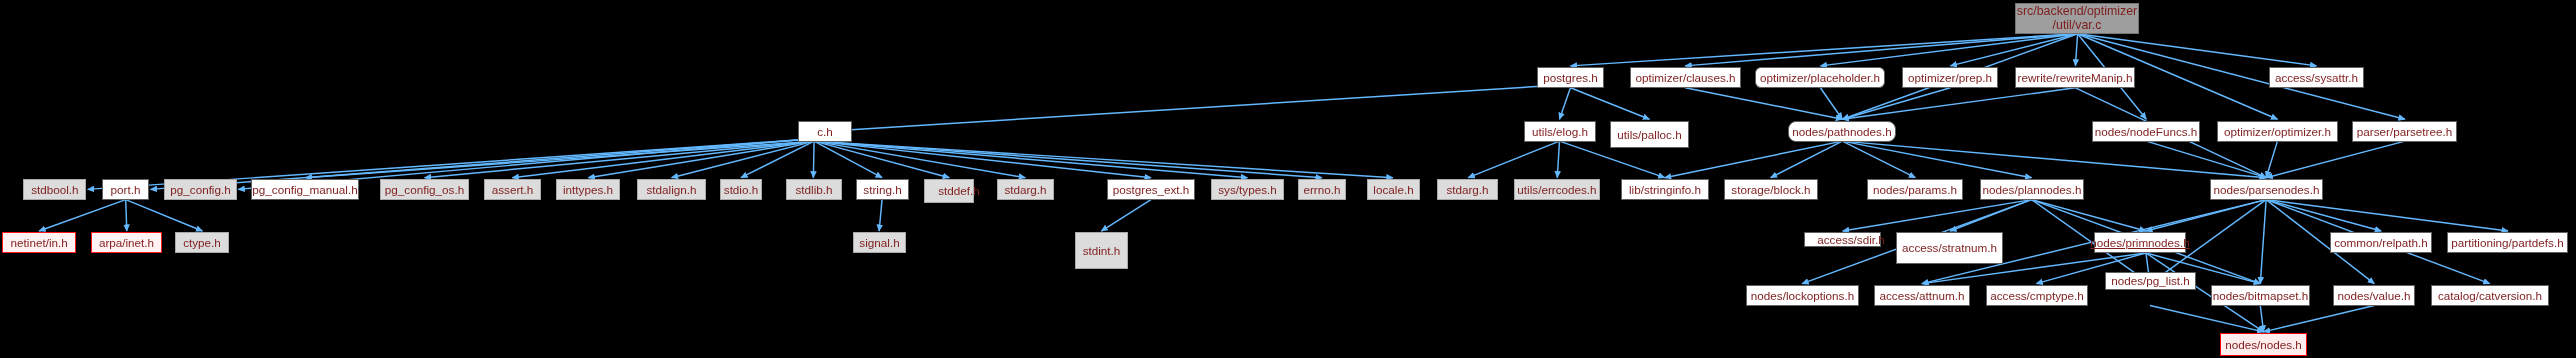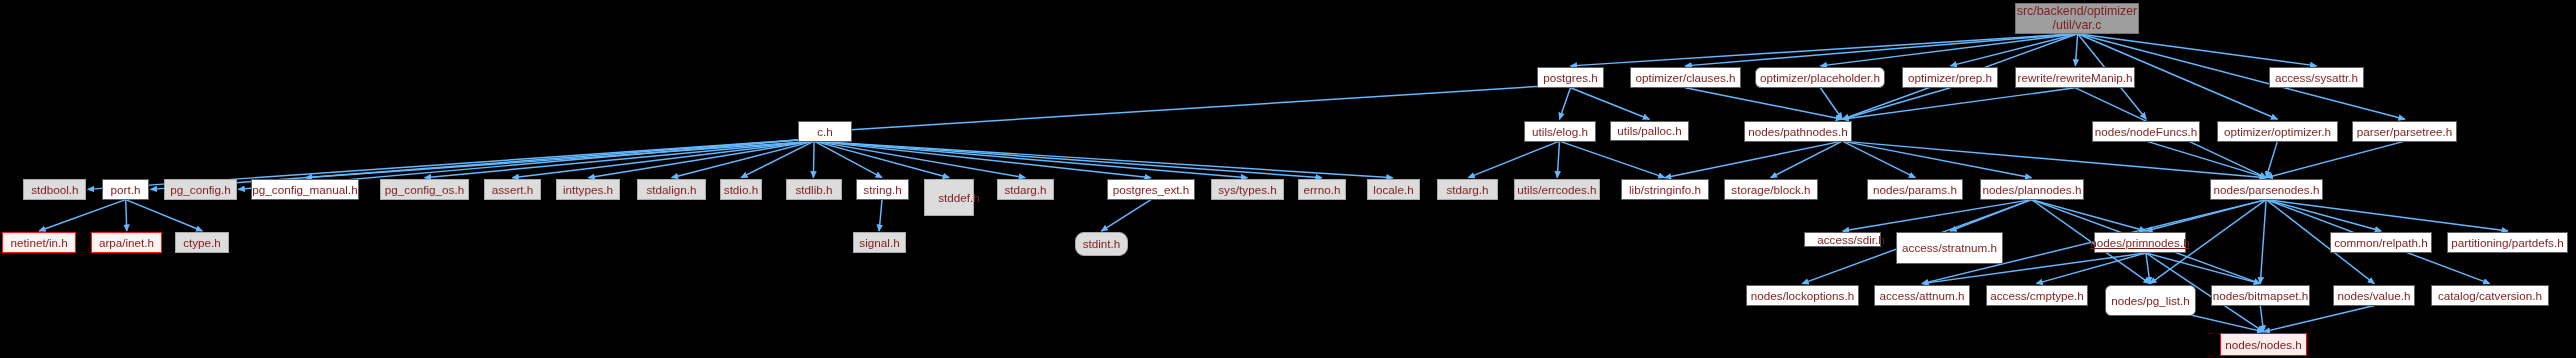--- a/index.html
+++ b/index.html
@@ -105,62 +105,62 @@
       <div class="node style-root" style="left: 2015px; top: 2.9px; width: 124px; height: 31px;">src/backend/optimizer
 /util/var.c</div>
       <div class="node style-white" style="left: 1537px; top: 67px; width: 67px; height: 20.5px;">postgres.h</div>
       <div class="node style-white" style="left: 1630px; top: 67px; width: 111px; height: 20.5px;">optimizer/clauses.h</div>
       <div class="node style-white" style="left: 1755px; top: 67px; width: 130px; height: 20.5px; border-radius: 6px;">optimizer/placeholder.h</div>
       <div class="node style-white" style="left: 1902px; top: 67px; width: 96px; height: 20.5px;">optimizer/prep.h</div>
       <div class="node style-white" style="left: 2015px; top: 67px; width: 120px; height: 20.5px;">rewrite/rewriteManip.h</div>
       <div class="node style-white" style="left: 2269px; top: 67px; width: 95px; height: 20.5px;">access/sysattr.h</div>
       <div class="node style-white" style="left: 798px; top: 121px; width: 54px; height: 20.5px;">c.h</div>
       <div class="node style-white" style="left: 1524px; top: 121px; width: 72px; height: 20.5px;">utils/elog.h</div>
-      <div class="node style-white" style="left: 1610px; top: 121px; width: 79px; height: 20px; text-align: center;">utils/palloc.h</div>
-      <div class="node style-white" style="left: 1744px; top: 121px; width: 108px; height: 20.5px;">nodes/pathnodes.h</div>
+      <div class="node style-white" style="left: 1610px; top: 121px; width: 79px; height: 27px; text-align: center;">utils/palloc.h</div>
+      <div class="node style-white" style="left: 1788px; top: 121px; width: 108px; height: 20.5px; border-radius: 8px;">nodes/pathnodes.h</div>
       <div class="node style-white" style="left: 2092px; top: 121px; width: 108px; height: 20.5px;">nodes/nodeFuncs.h</div>
       <div class="node style-white" style="left: 2217px; top: 121px; width: 121px; height: 20.5px;">optimizer/optimizer.h</div>
       <div class="node style-white" style="left: 2352px; top: 121px; width: 105px; height: 20.5px;">parser/parsetree.h</div>
       <div class="node style-gray" style="left: 23.4px; top: 179px; width: 63px; height: 20.5px;">stdbool.h</div>
       <div class="node style-white" style="left: 102px; top: 179px; width: 47px; height: 20.5px;">port.h</div>
       <div class="node style-gray" style="left: 164px; top: 179px; width: 73px; height: 20.5px;">pg_config.h</div>
       <div class="node style-white" style="left: 251px; top: 179px; width: 108px; height: 20.5px;">pg_config_manual.h</div>
       <div class="node style-gray" style="left: 380px; top: 179px; width: 89px; height: 20.5px;">pg_config_os.h</div>
       <div class="node style-gray" style="left: 484px; top: 179px; width: 57px; height: 20.5px;">assert.h</div>
       <div class="node style-gray" style="left: 556px; top: 179px; width: 64px; height: 20.5px;">inttypes.h</div>
       <div class="node style-gray" style="left: 637px; top: 179px; width: 69px; height: 20.5px;">stdalign.h</div>
       <div class="node style-gray" style="left: 720px; top: 179px; width: 42px; height: 20.5px;">stdio.h</div>
       <div class="node style-gray" style="left: 786px; top: 179px; width: 56px; height: 20.5px;">stdlib.h</div>
       <div class="node style-white" style="left: 856px; top: 179px; width: 53px; height: 20.5px;">string.h</div>
-      <div class="node style-gray" style="left: 924px; top: 179px; width: 50px; height: 37px; padding-left: 20px;">stddef.h</div>
+      <div class="node style-gray" style="left: 924px; top: 179px; width: 50px; height: 24px; padding-left: 20px;">stddef.h</div>
       <div class="node style-gray" style="left: 997px; top: 179px; width: 57px; height: 20.5px;">stdarg.h</div>
       <div class="node style-white" style="left: 1107px; top: 179px; width: 88px; height: 20.5px;">postgres_ext.h</div>
       <div class="node style-gray" style="left: 1211px; top: 179px; width: 73px; height: 20.5px;">sys/types.h</div>
       <div class="node style-gray" style="left: 1298px; top: 179px; width: 48px; height: 20.5px;">errno.h</div>
       <div class="node style-gray" style="left: 1367px; top: 179px; width: 53px; height: 20.5px;">locale.h</div>
       <div class="node style-gray" style="left: 1437px; top: 179px; width: 61px; height: 20.5px;">stdarg.h</div>
       <div class="node style-gray" style="left: 1514px; top: 179px; width: 86px; height: 20.5px;">utils/errcodes.h</div>
       <div class="node style-white" style="left: 1621px; top: 179px; width: 88px; height: 20.5px;">lib/stringinfo.h</div>
       <div class="node style-white" style="left: 1724px; top: 179px; width: 94px; height: 20.5px;">storage/block.h</div>
       <div class="node style-white" style="left: 1867px; top: 179px; width: 96px; height: 20.5px;">nodes/params.h</div>
       <div class="node style-white" style="left: 1980px; top: 179px; width: 104px; height: 20.5px;">nodes/plannodes.h</div>
       <div class="node style-white" style="left: 2210px; top: 179px; width: 113px; height: 20.5px;">nodes/parsenodes.h</div>
       <div class="node style-red" style="left: 2.2px; top: 232px; width: 74px; height: 20.5px;">netinet/in.h</div>
       <div class="node style-red" style="left: 91px; top: 232px; width: 71px; height: 20.5px;">arpa/inet.h</div>
       <div class="node style-gray" style="left: 175px; top: 232px; width: 54px; height: 20.5px;">ctype.h</div>
       <div class="node style-gray" style="left: 853px; top: 232px; width: 53px; height: 20.5px;">signal.h</div>
-      <div class="node style-gray" style="left: 1075px; top: 232px; width: 53px; height: 24px; border-radius: 9px;">stdint.h</div>
+      <div class="node style-gray" style="left: 1075px; top: 232px; width: 53px; height: 37px;">stdint.h</div>
       <div class="node style-white" style="left: 1804px; top: 232px; width: 77px; height: 15px; padding-left: 17px;">access/sdir.h</div>
       <div class="node style-white" style="left: 1896px; top: 232px; width: 107px; height: 32px;">access/stratnum.h</div>
       <div class="node style-white" style="left: 2094px; top: 232px; width: 92px; height: 20.5px; text-decoration: underline;">nodes/primnodes.h</div>
       <div class="node style-white" style="left: 2330px; top: 232px; width: 102px; height: 20.5px;">common/relpath.h</div>
       <div class="node style-white" style="left: 2447px; top: 232px; width: 121px; height: 20.5px;">partitioning/partdefs.h</div>
       <div class="node style-white" style="left: 1746px; top: 285px; width: 113px; height: 20.5px;">nodes/lockoptions.h</div>
       <div class="node style-white" style="left: 1874px; top: 285px; width: 96px; height: 20.5px;">access/attnum.h</div>
       <div class="node style-white" style="left: 1986px; top: 285px; width: 102px; height: 20.5px;">access/cmptype.h</div>
-      <div class="node style-white" style="left: 2105px; top: 285px; width: 91px; height: 31px; border-radius: 6px;">nodes/pg_list.h</div>
+      <div class="node style-white" style="left: 2105px; top: 272px; width: 91px; height: 18px;">nodes/pg_list.h</div>
       <div class="node style-white" style="left: 2211px; top: 285px; width: 99px; height: 20.5px;">nodes/bitmapset.h</div>
       <div class="node style-white" style="left: 2333px; top: 285px; width: 82px; height: 20.5px;">nodes/value.h</div>
       <div class="node style-white" style="left: 2431px; top: 285px; width: 118px; height: 20.5px;">catalog/catversion.h</div>
       <div class="node style-redbig" style="left: 2220px; top: 333px; width: 87px; height: 23.4px;">nodes/nodes.h</div>
     </div>
 </div>
 
 
 </body></html>

